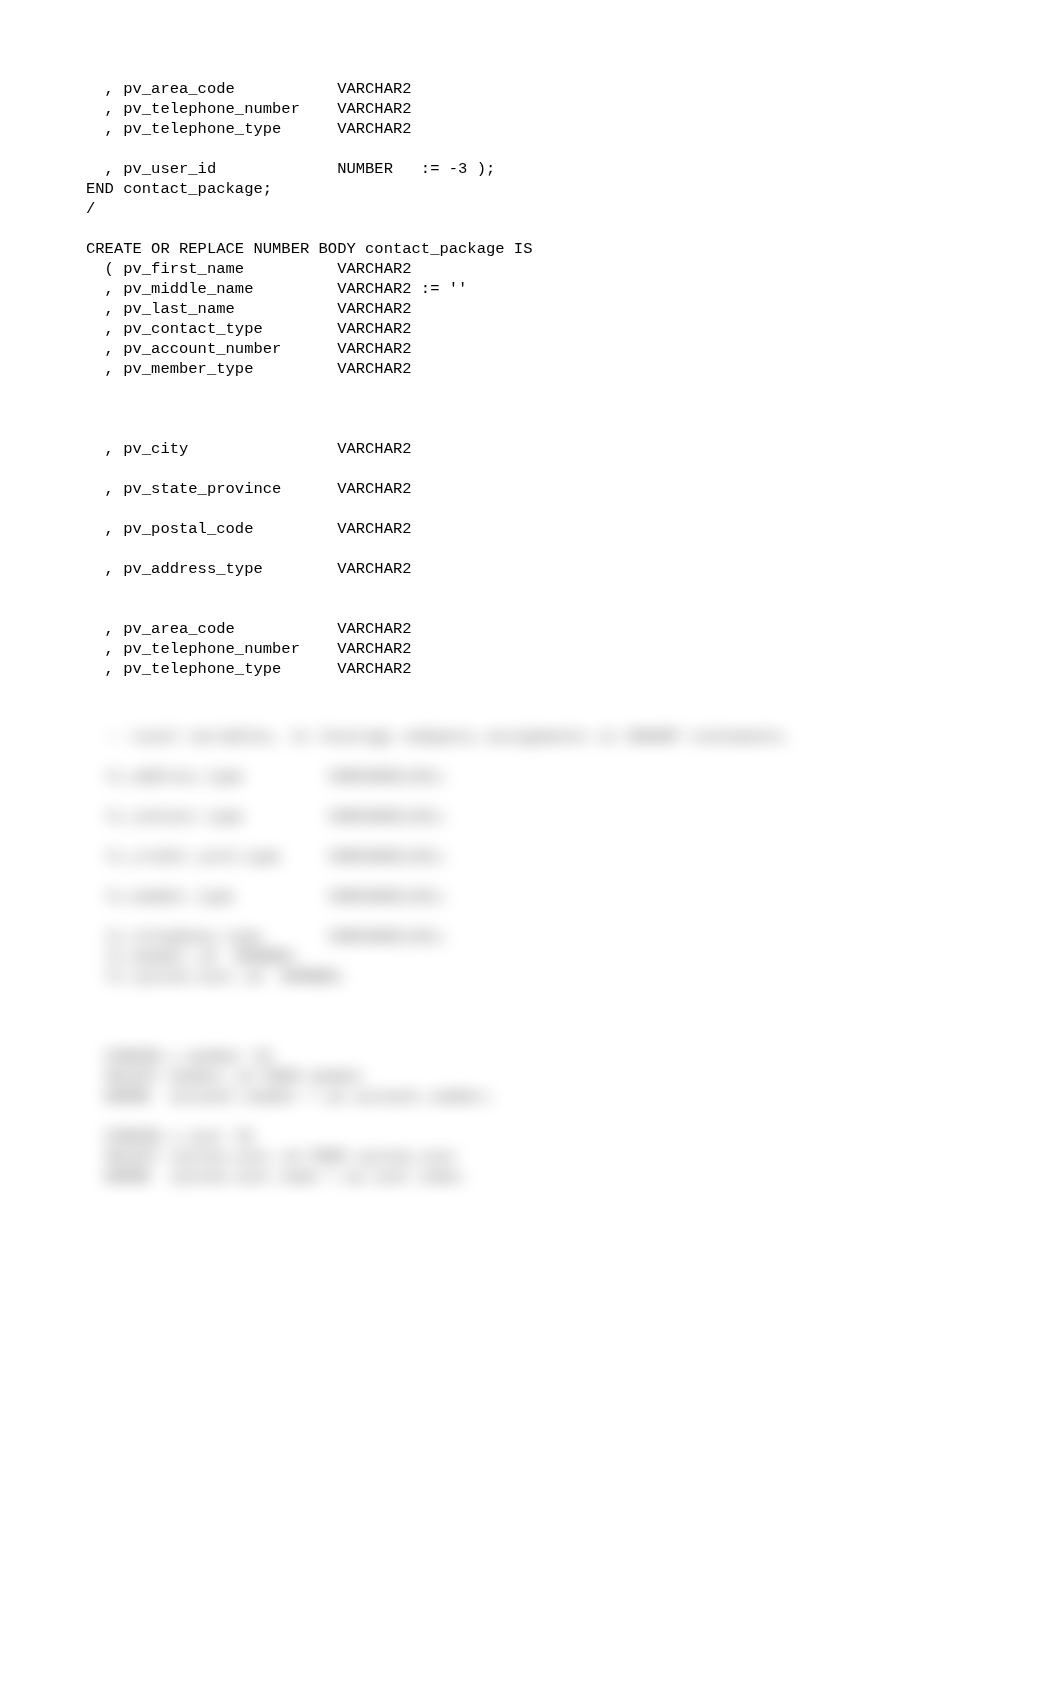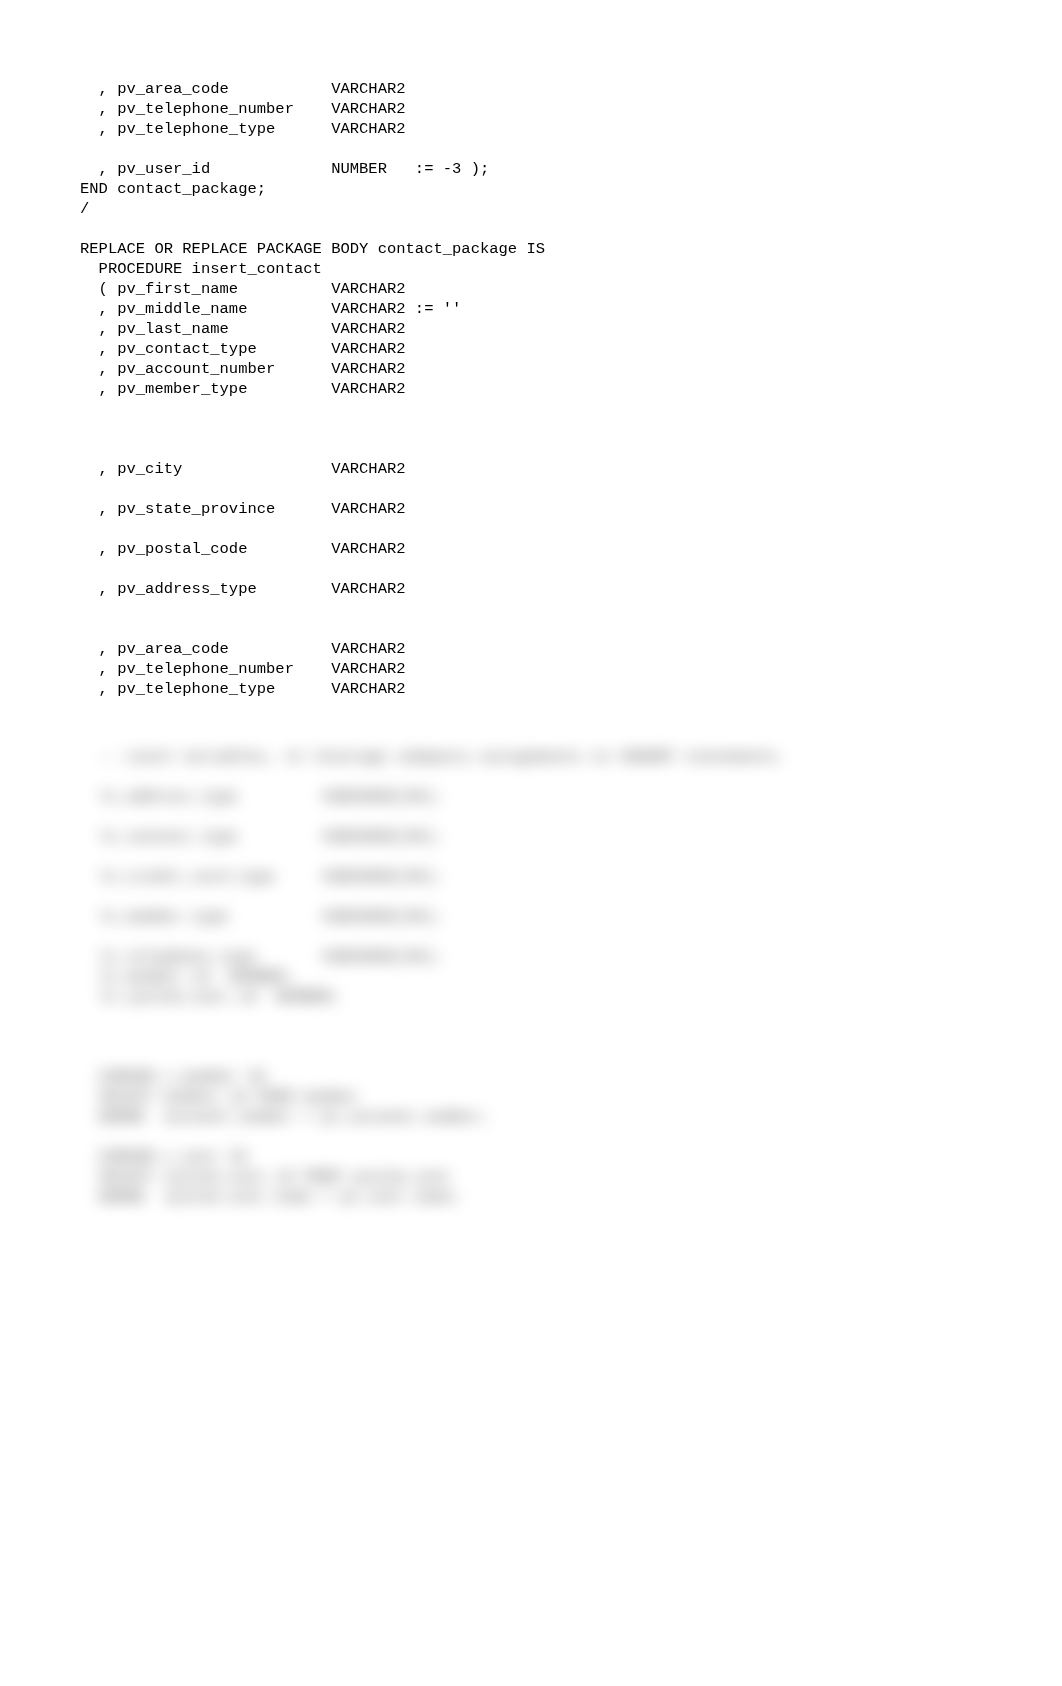--- a/index.html
+++ b/index.html
@@ -8,20 +8,21 @@
       height: 1686px;
       background: #ffffff;
       font-family: "Courier New", monospace;
       font-size: 15.5px;
       line-height: 1.25;
       color: #000;
       position: relative;
     }
     .page {
       padding: 80px 60px 40px 80px;
+      margin-left: 6px;
     }
     .code-line {
       white-space: pre;
       min-height: 20px;
     }
     .blurred-section {
       filter: blur(8px);
       opacity: 0.55;
       margin-top: 8px;
     }
@@ -37,22 +38,21 @@
 <div class="page">
   <div class="code-block">
     <div class="code-line">  , pv_area_code           VARCHAR2</div>
     <div class="code-line">  , pv_telephone_number    VARCHAR2</div>
     <div class="code-line">  , pv_telephone_type      VARCHAR2</div>
     <div class="code-line"></div>
     <div class="code-line">  , pv_user_id             NUMBER   := -3 );</div>
     <div class="code-line">END contact_package;</div>
     <div class="code-line">/</div>
     <div class="code-line"></div>
-    <div class="code-line">REPLACE OR REPLACE PACKAGE BODY contact_package IS</div>
-    <div class="code-line">  PROCEDURE insert_contact</div>
+    <div class="code-line">CREATE OR REPLACE NUMBER BODY contact_package IS</div>
     <div class="code-line">  ( pv_first_name          VARCHAR2</div>
     <div class="code-line">  , pv_middle_name         VARCHAR2 := ''</div>
     <div class="code-line">  , pv_last_name           VARCHAR2</div>
     <div class="code-line">  , pv_contact_type        VARCHAR2</div>
     <div class="code-line">  , pv_account_number      VARCHAR2</div>
     <div class="code-line">  , pv_member_type         VARCHAR2</div>
     <div class="code-line"></div>
     <div class="code-line"></div>
     <div class="code-line"></div>
     <div class="code-line">  , pv_city                VARCHAR2</div>

